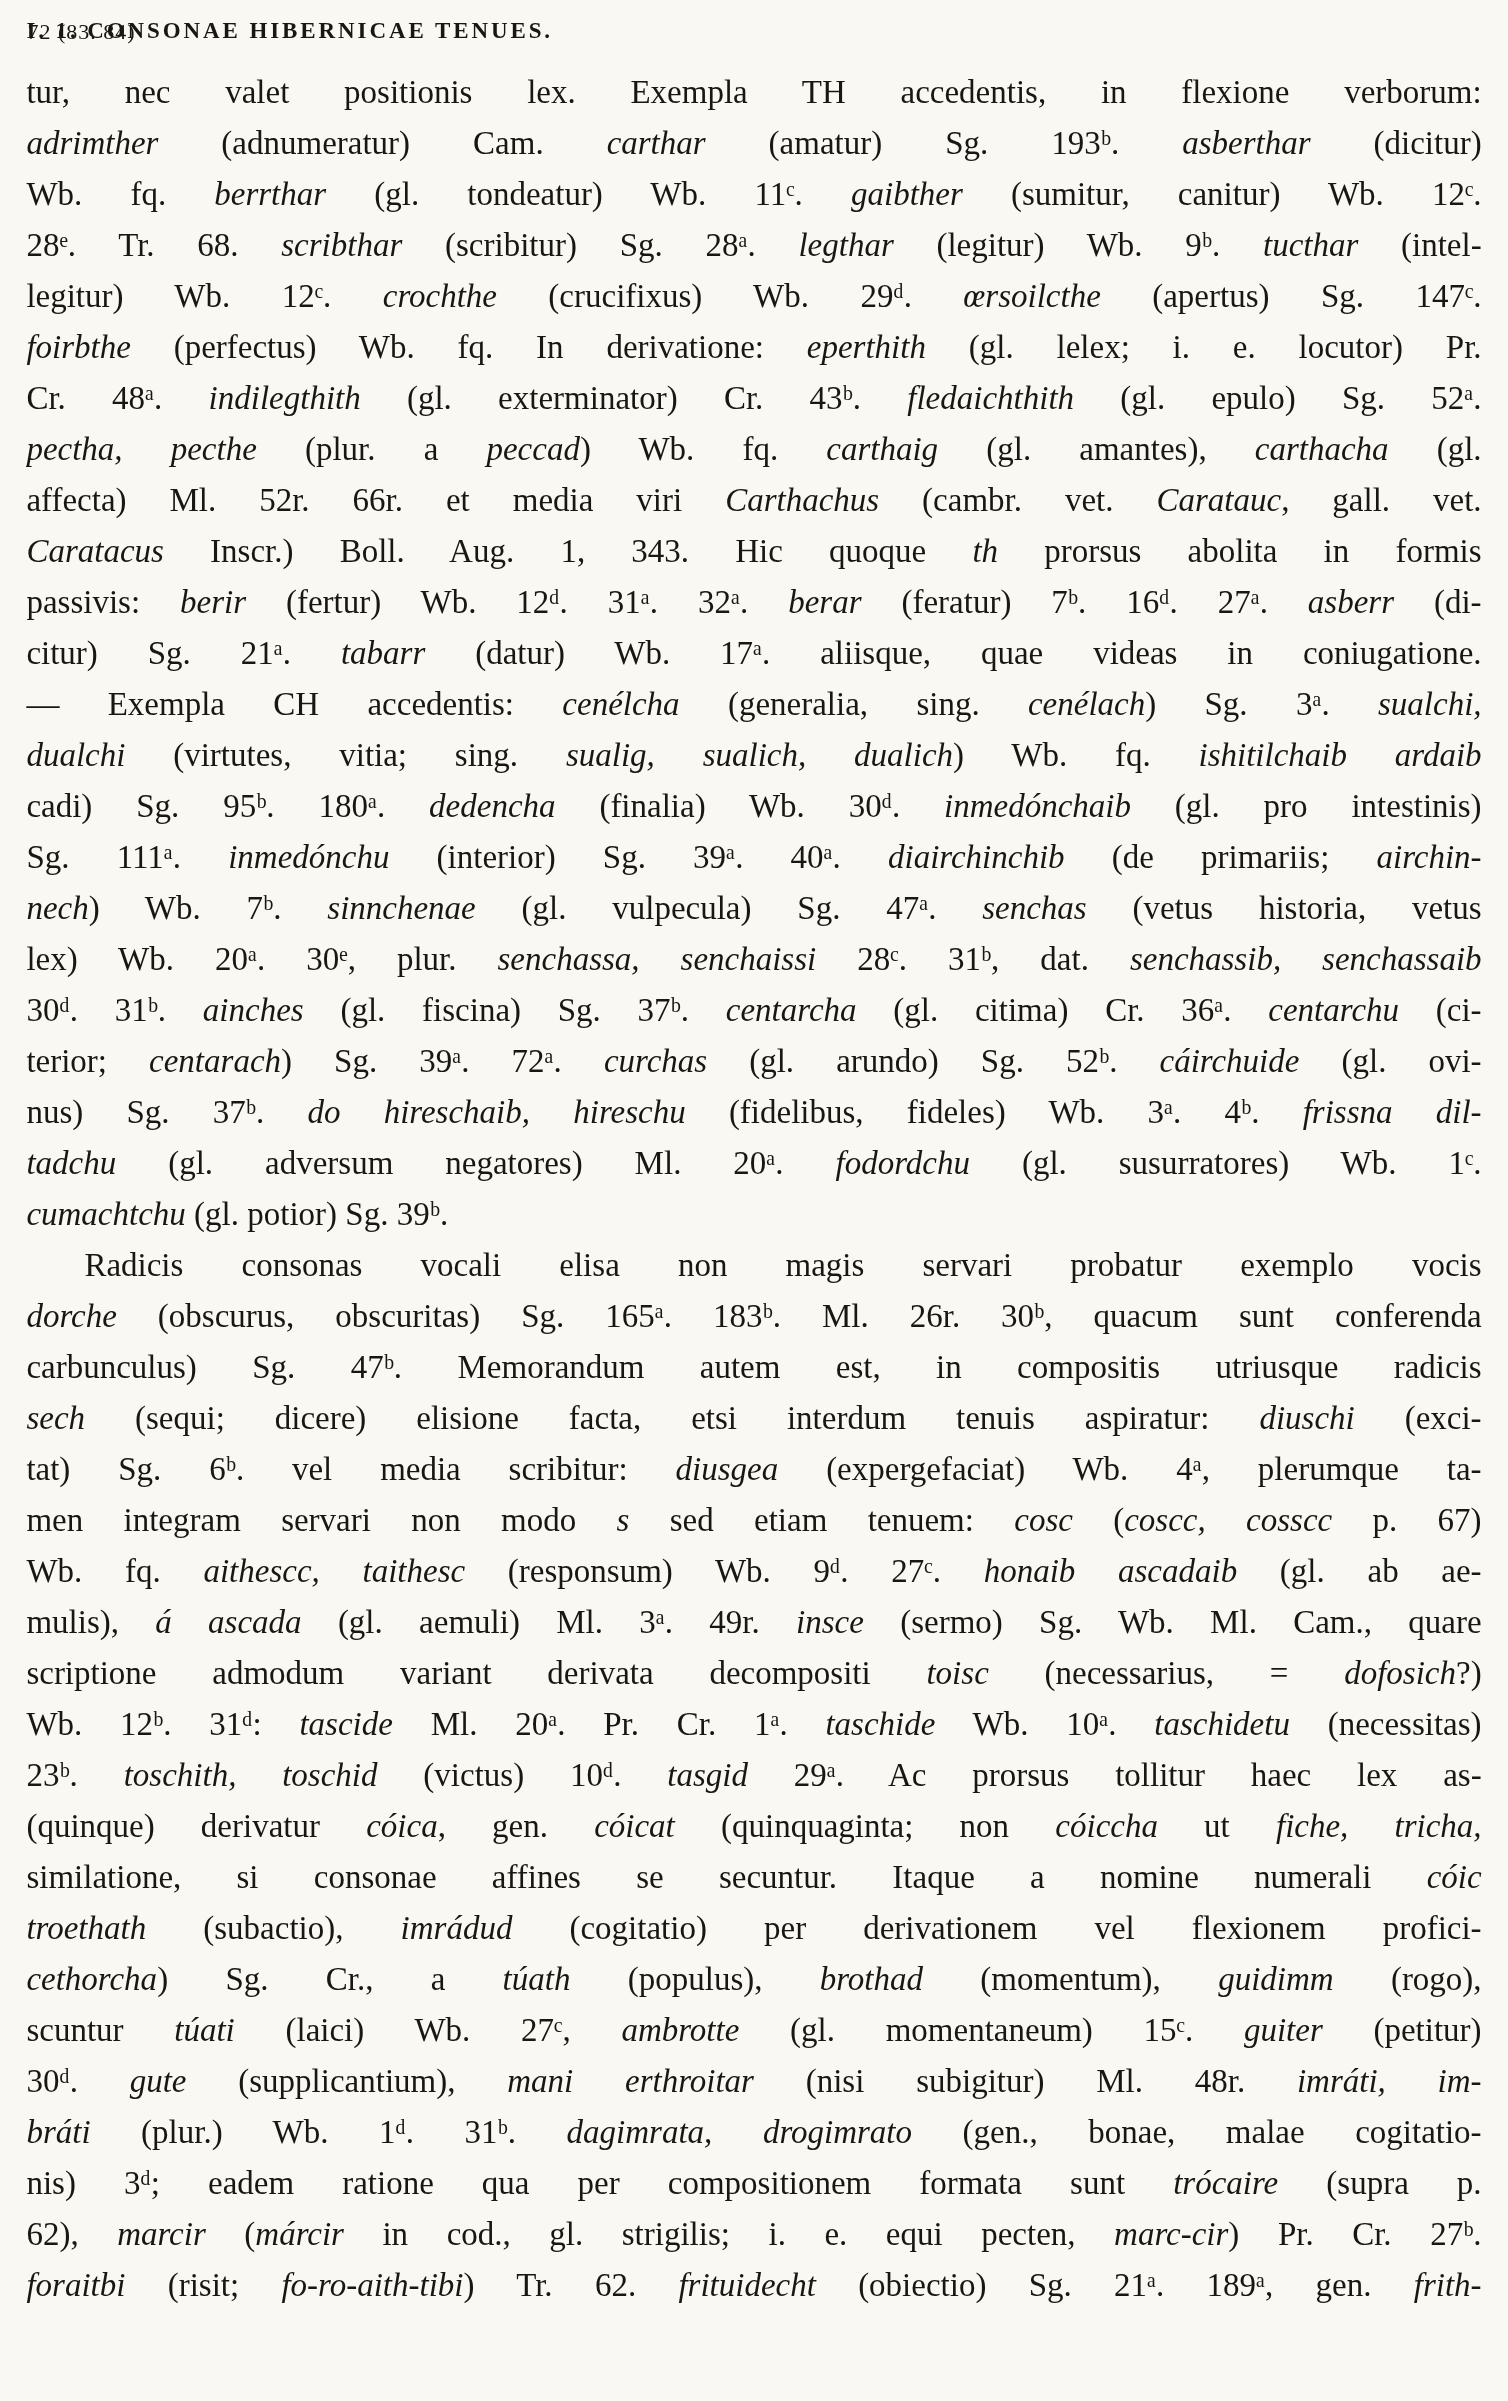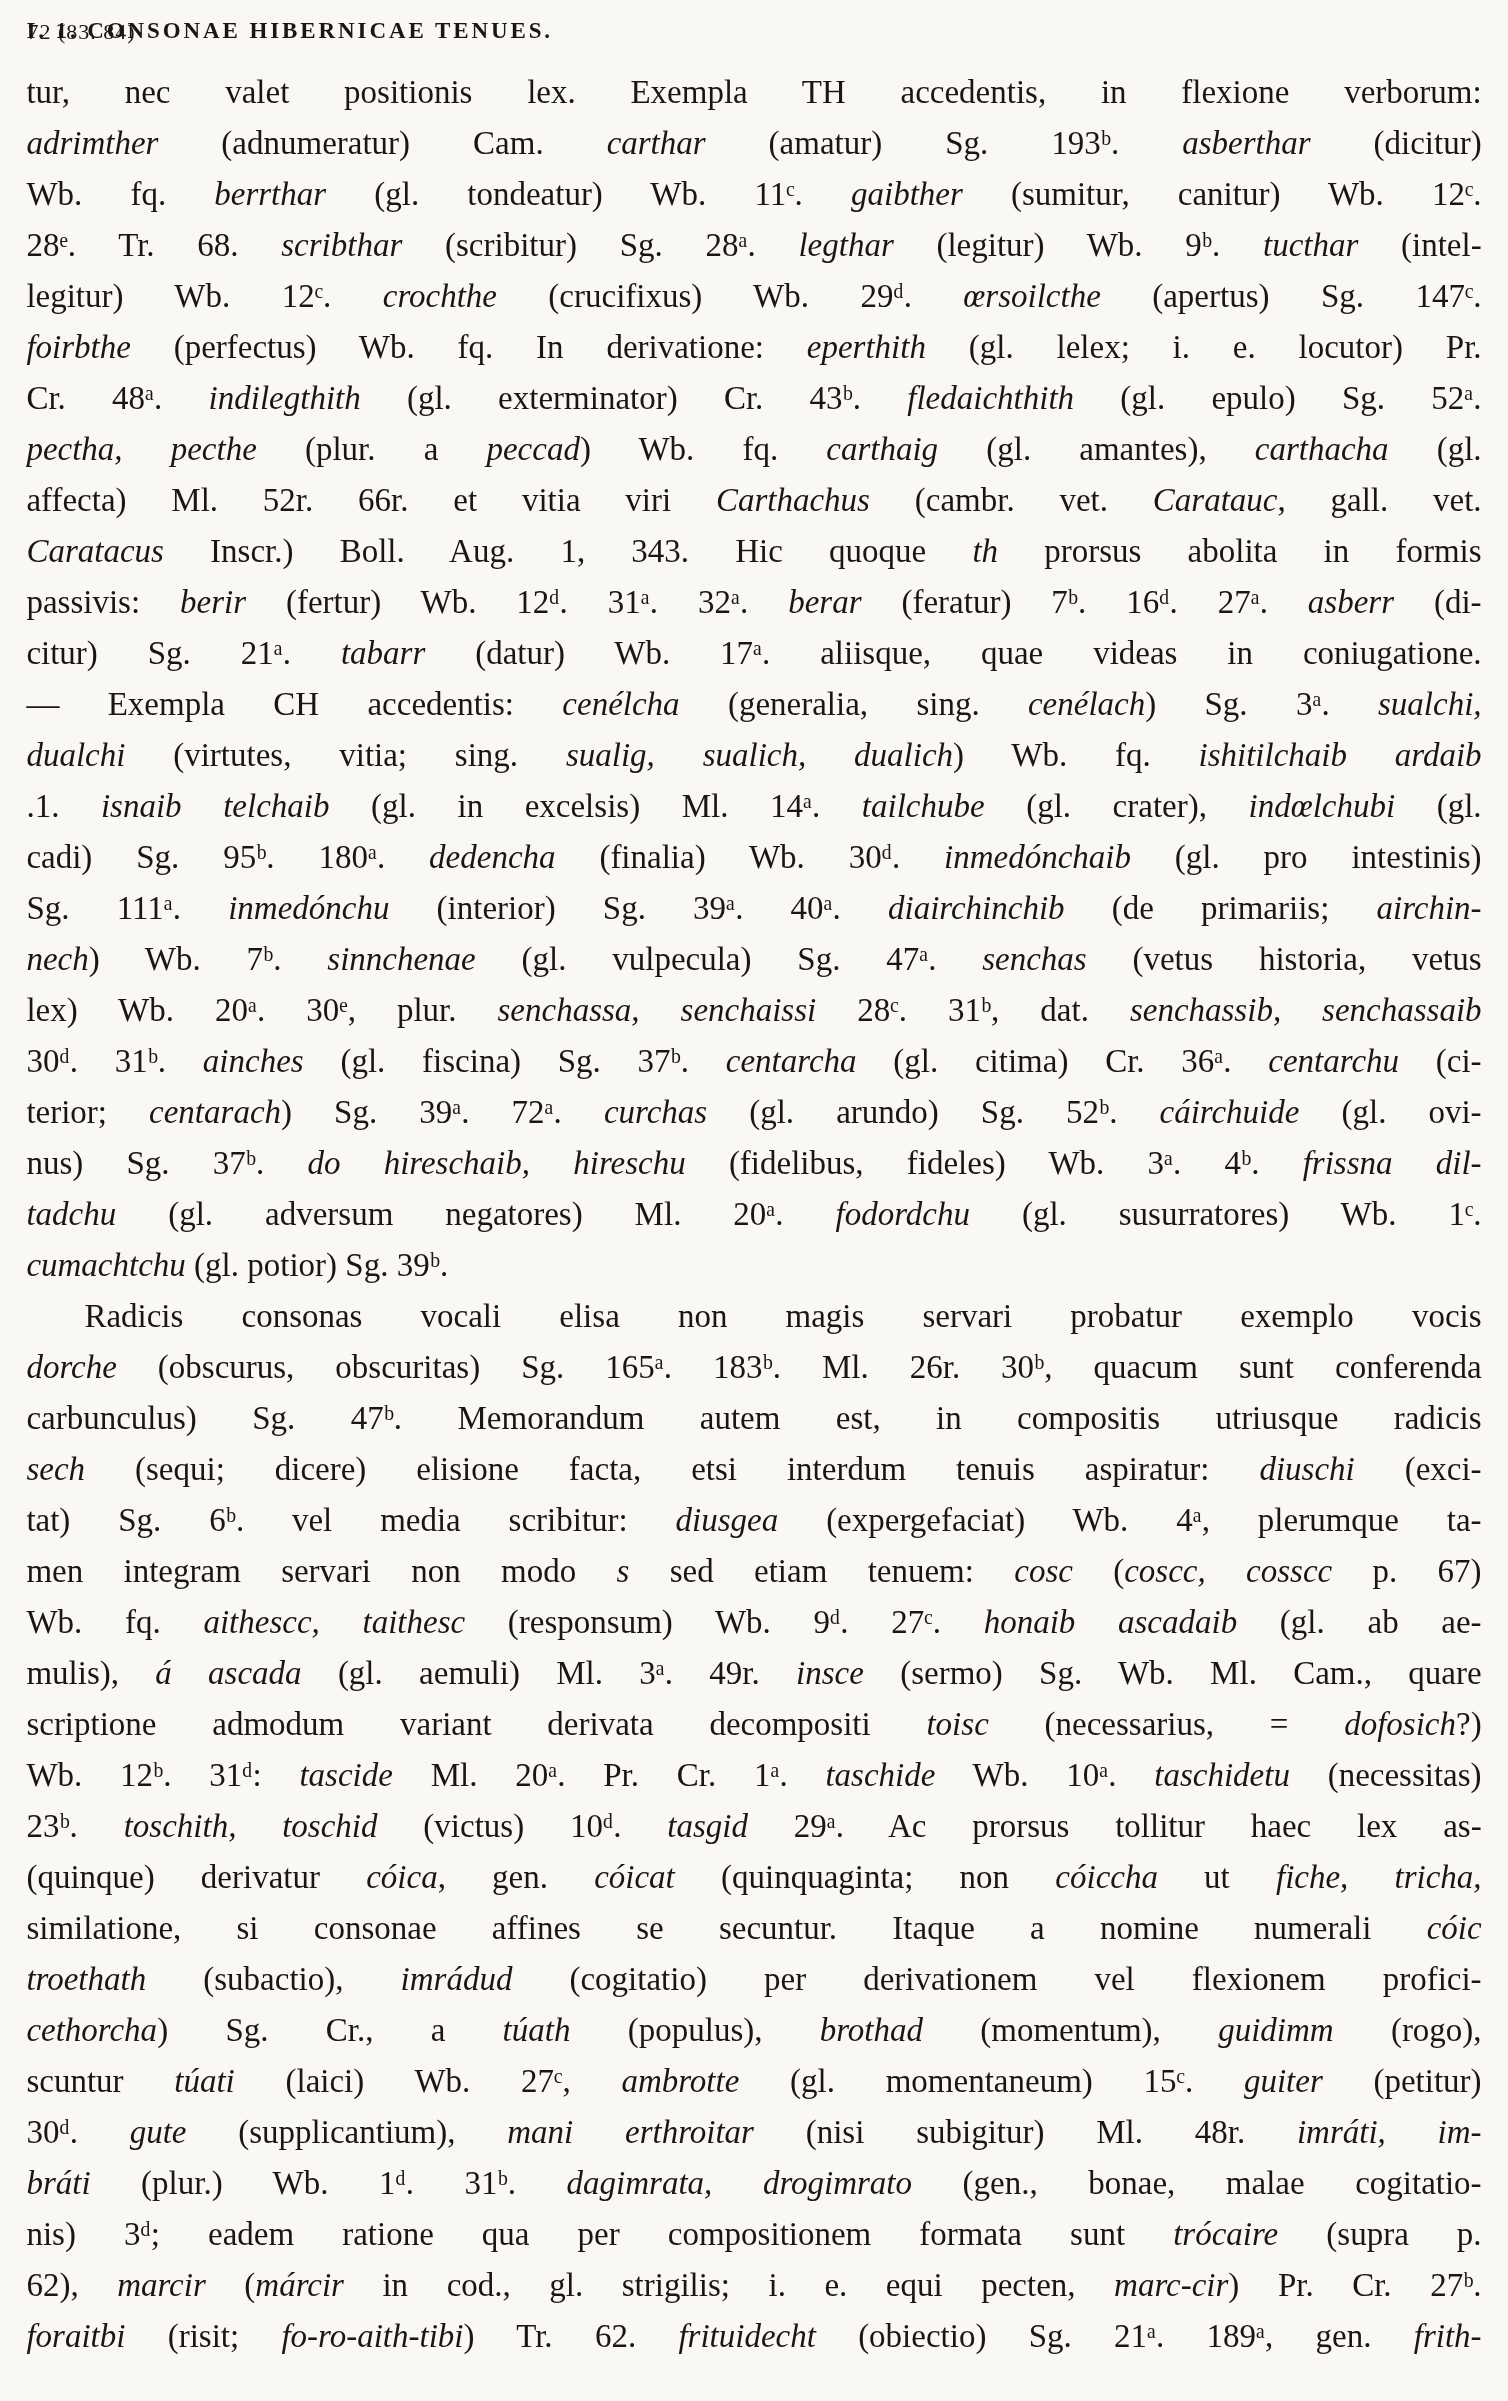--- a/index.html
+++ b/index.html
@@ -74,27 +74,26 @@
   </header>
   <main class="text-block">
       <div class="line"><span>tur, nec valet positionis lex. Exempla TH accedentis, in flexione verborum:</span></div>
       <div class="line"><em>adrimther</em><span> (adnumeratur) Cam. </span><em>carthar</em><span> (amatur) Sg. 193ᵇ. </span><em>asberthar</em><span> (dicitur)</span></div>
       <div class="line"><span>Wb. fq. </span><em>berrthar</em><span> (gl. tondeatur) Wb. 11ᶜ. </span><em>gaibther</em><span> (sumitur, canitur) Wb. 12ᶜ.</span></div>
       <div class="line"><span>28ᵉ. Tr. 68. </span><em>scribthar</em><span> (scribitur) Sg. 28ᵃ. </span><em>legthar</em><span> (legitur) Wb. 9ᵇ. </span><em>tucthar</em><span> (intel-</span></div>
       <div class="line"><span>legitur) Wb. 12ᶜ. </span><em>crochthe</em><span> (crucifixus) Wb. 29ᵈ. </span><em>œrsoilcthe</em><span> (apertus) Sg. 147ᶜ.</span></div>
       <div class="line"><em>foirbthe</em><span> (perfectus) Wb. fq. In derivatione: </span><em>eperthith</em><span> (gl. lelex; i. e. locutor) Pr.</span></div>
       <div class="line"><span>Cr. 48ᵃ. </span><em>indilegthith</em><span> (gl. exterminator) Cr. 43ᵇ. </span><em>fledaichthith</em><span> (gl. epulo) Sg. 52ᵃ.</span></div>
       <div class="line"><em>pectha, pecthe</em><span> (plur. a </span><em>peccad</em><span>) Wb. fq. </span><em>carthaig</em><span> (gl. amantes), </span><em>carthacha</em><span> (gl.</span></div>
-      <div class="line"><span>affecta) Ml. 52r. 66r. et vitia viri </span><em>Carthachus</em><span> (cambr. vet. </span><em>Caratauc</em><span>, gall. vet.</span></div>
+      <div class="line"><span>affecta) Ml. 52r. 66r. et media viri </span><em>Carthachus</em><span> (cambr. vet. </span><em>Caratauc</em><span>, gall. vet.</span></div>
       <div class="line"><em>Caratacus</em><span> Inscr.) Boll. Aug. 1, 343. Hic quoque </span><em>th</em><span> prorsus abolita in formis</span></div>
       <div class="line"><span>passivis: </span><em>berir</em><span> (fertur) Wb. 12ᵈ. 31ᵃ. 32ᵃ. </span><em>berar</em><span> (feratur) 7ᵇ. 16ᵈ. 27ᵃ. </span><em>asberr</em><span> (di-</span></div>
       <div class="line"><span>citur) Sg. 21ᵃ. </span><em>tabarr</em><span> (datur) Wb. 17ᵃ. aliisque, quae videas in coniugatione.</span></div>
       <div class="line"><span>— Exempla CH accedentis: </span><em>cenélcha</em><span> (generalia, sing. </span><em>cenélach</em><span>) Sg. 3ᵃ. </span><em>sualchi,</em></div>
       <div class="line"><em>dualchi</em><span> (virtutes, vitia; sing. </span><em>sualig, sualich, dualich</em><span>) Wb. fq. </span><em>ishitilchaib ardaib</em></div>
-      <div class="line"><span>.1. </span><em>isnaib telchaib</em><span> (gl. in excelsis) Ml. 14ᵃ. </span><em>tailchube</em><span> (gl. crater), </span><em>indœlchubi</em><span> (gl.</span></div>
       <div class="line"><span>cadi) Sg. 95ᵇ. 180ᵃ. </span><em>dedencha</em><span> (finalia) Wb. 30ᵈ. </span><em>inmedónchaib</em><span> (gl. pro intestinis)</span></div>
       <div class="line"><span>Sg. 111ᵃ. </span><em>inmedónchu</em><span> (interior) Sg. 39ᵃ. 40ᵃ. </span><em>diairchinchib</em><span> (de primariis; </span><em>airchin-</em></div>
       <div class="line"><em>nech</em><span>) Wb. 7ᵇ. </span><em>sinnchenae</em><span> (gl. vulpecula) Sg. 47ᵃ. </span><em>senchas</em><span> (vetus historia, vetus</span></div>
       <div class="line"><span>lex) Wb. 20ᵃ. 30ᵉ, plur. </span><em>senchassa, senchaissi</em><span> 28ᶜ. 31ᵇ, dat. </span><em>senchassib, senchassaib</em></div>
       <div class="line"><span>30ᵈ. 31ᵇ. </span><em>ainches</em><span> (gl. fiscina) Sg. 37ᵇ. </span><em>centarcha</em><span> (gl. citima) Cr. 36ᵃ. </span><em>centarchu</em><span> (ci-</span></div>
       <div class="line"><span>terior; </span><em>centarach</em><span>) Sg. 39ᵃ. 72ᵃ. </span><em>curchas</em><span> (gl. arundo) Sg. 52ᵇ. </span><em>cáirchuide</em><span> (gl. ovi-</span></div>
       <div class="line"><span>nus) Sg. 37ᵇ. </span><em>do hireschaib, hireschu</em><span> (fidelibus, fideles) Wb. 3ᵃ. 4ᵇ. </span><em>frissna dil-</em></div>
       <div class="line"><em>tadchu</em><span> (gl. adversum negatores) Ml. 20ᵃ. </span><em>fodordchu</em><span> (gl. susurratores) Wb. 1ᶜ.</span></div>
       <div class="line par-end"><em>cumachtchu</em><span> (gl. potior) Sg. 39ᵇ.</span></div>
       <div class="line indent"><span>Radicis consonas vocali elisa non magis servari probatur exemplo vocis</span></div>

